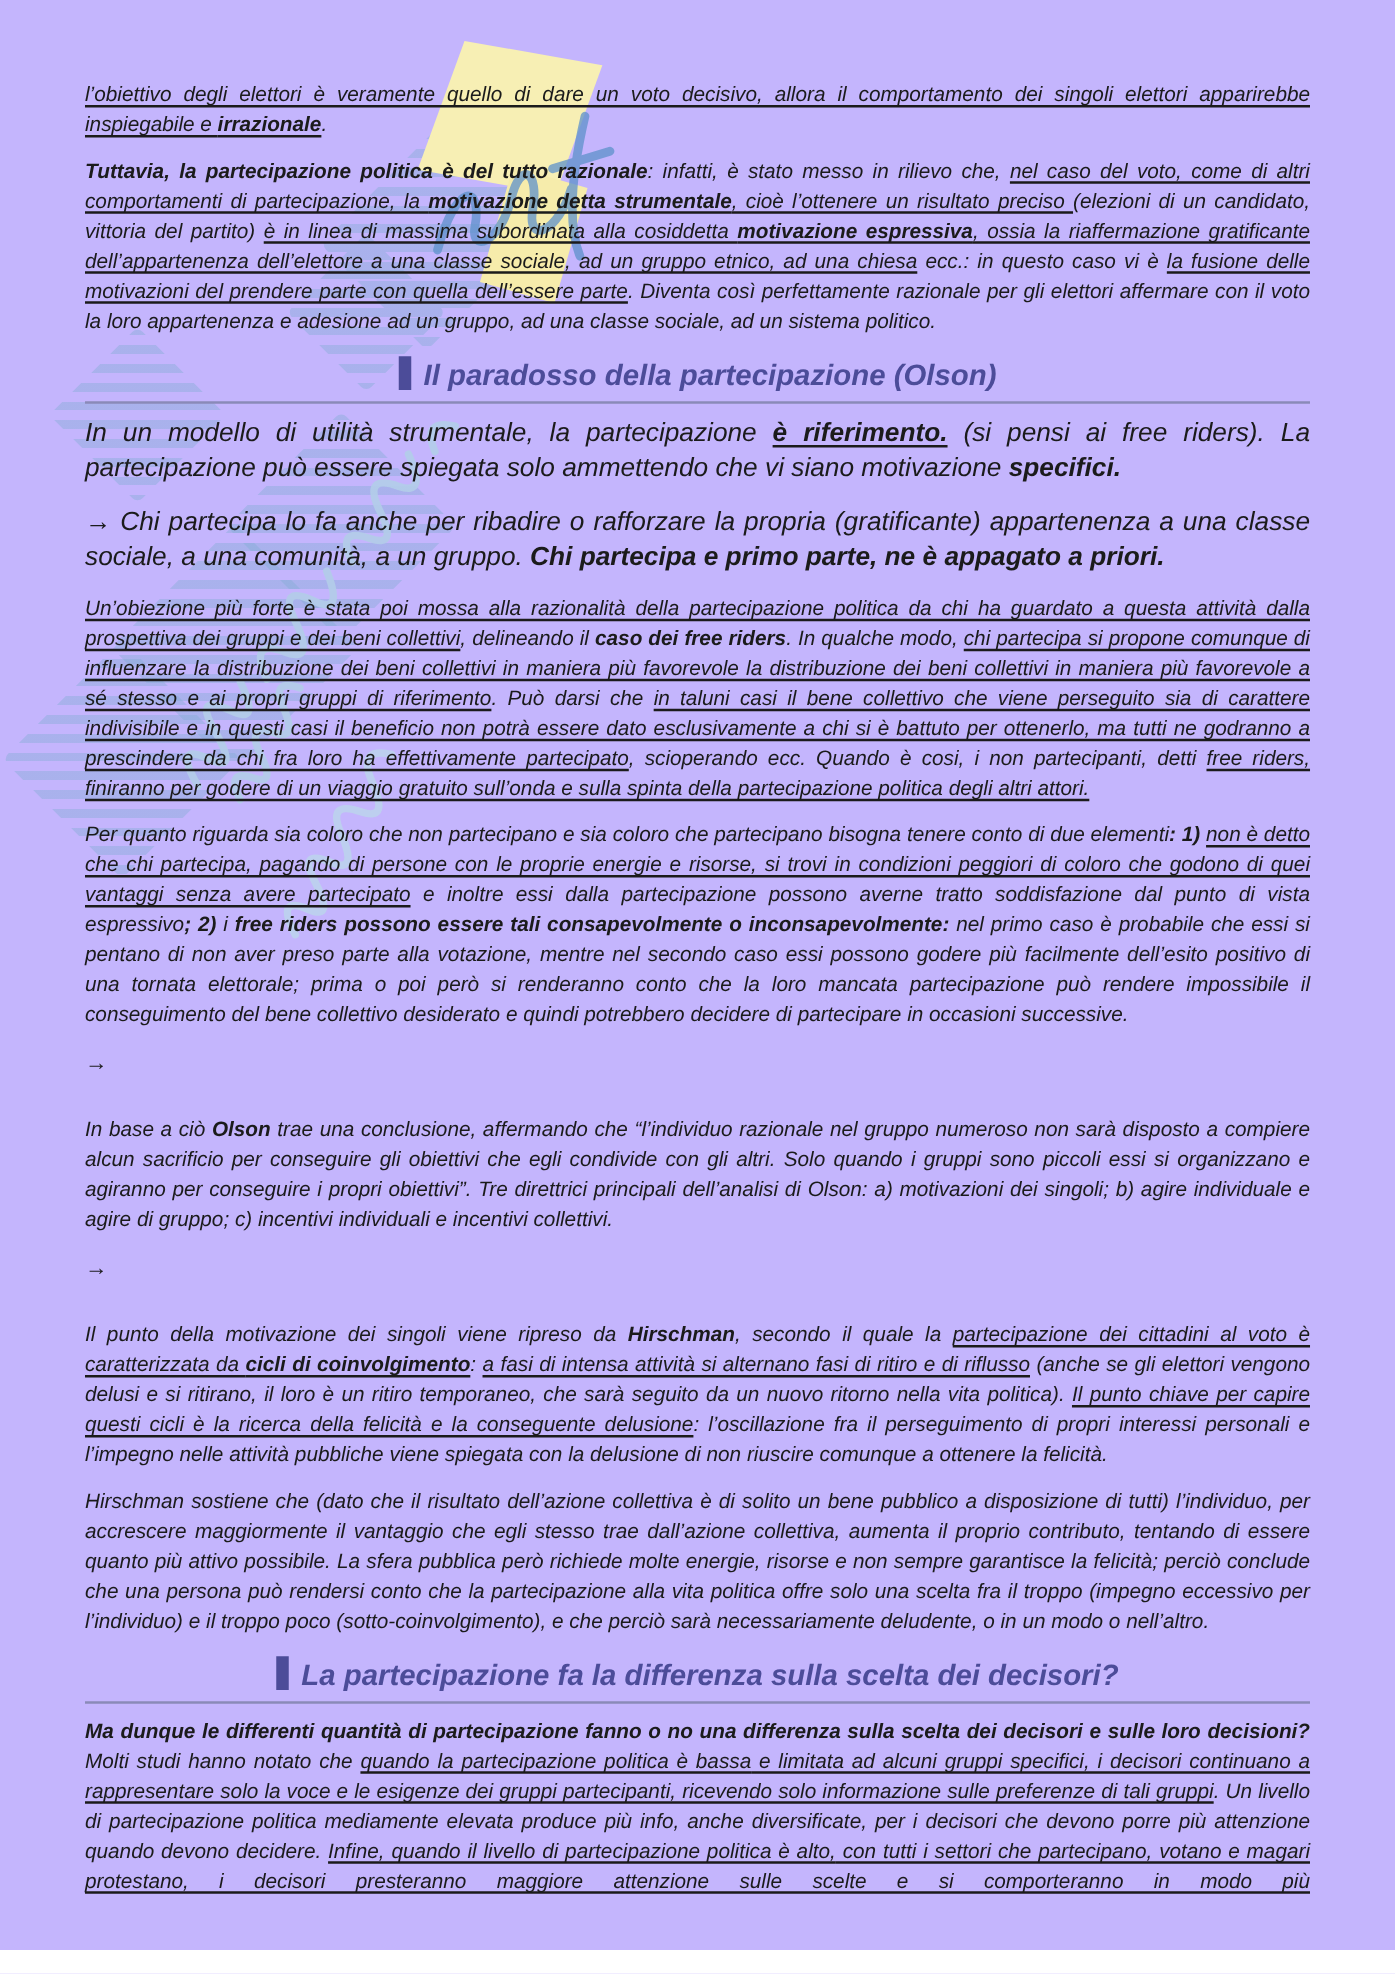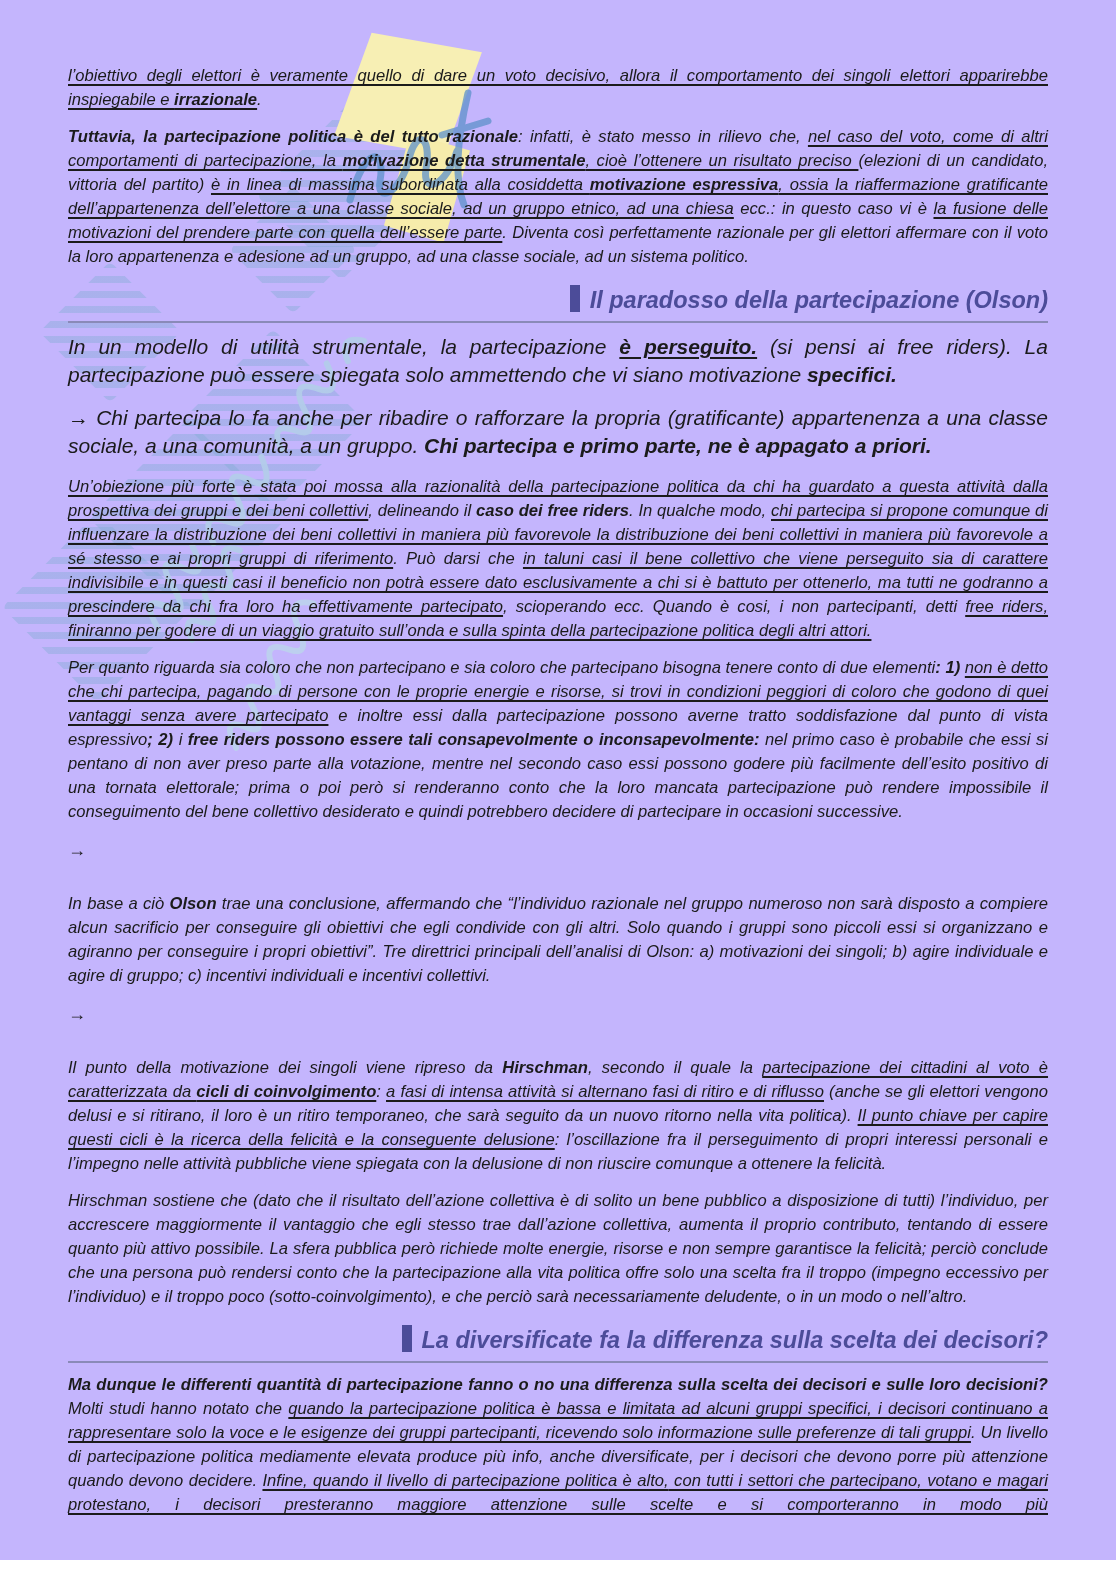--- a/index.html
+++ b/index.html
@@ -36,21 +36,21 @@
   .para-large { font-size:21px; line-height:28px; margin-bottom:15px; }
   .arrow-para { margin:14px 0 30px 0; font-size:18px; text-align:left; }
   .cut { text-align-last: justify; }
   .b { font-weight:bold; }
   .u { text-decoration:underline; text-decoration-thickness:1.5px; text-underline-offset:3px; }
 
   .heading {
     margin:16px 0 10px 0; padding:0 0 6px 0;
     border-bottom:2px solid #8a8ab8;
     font-style:italic; font-weight:bold; font-size:23.5px; line-height:30px;
-    color:#4c4c99; text-align:right;
+    color:#4c4c99; text-align:center;
   }
   .hbar {
     display:inline-block; width:10px; height:27px; background:#4c4c99;
     margin-right:10px; vertical-align:-4px;
   }
 </style>
 </head>
 <body>
 
 <div class="page">
@@ -81,26 +81,26 @@
       <g fill="none" stroke="#bcd3ec" stroke-width="6" stroke-linecap="round" opacity="0.85">
         <path d="M15 70 q12 -34 22 -6 q8 22 20 -12 q10 -28 20 0 q8 22 22 -10 q12 -28 24 0 q10 22 24 -12 q12 -26 26 -2"></path>
       </g>
     </svg>
   </div>
 
   <main class="content">
       <p class="para"><span class="u">l’obiettivo degli elettori è veramente quello di dare un voto decisivo, allora il comportamento dei singoli elettori apparirebbe inspiegabile e </span><span class="b u">irrazionale</span><span>.</span></p>
       <p class="para"><span class="b">Tuttavia, la partecipazione politica è del tutto razionale</span><span>: infatti, è stato messo in rilievo che, </span><span class="u">nel caso del voto, come di altri comportamenti di partecipazione, la </span><span class="b u">motivazione detta strumentale</span><span class="u">, cioè l’ottenere un risultato preciso </span><span>(elezioni di un candidato, vittoria del partito) </span><span class="u">è in linea di massima subordinata alla cosiddetta </span><span class="b u">motivazione espressiva</span><span class="u">, ossia la riaffermazione gratificante dell’appartenenza dell’elettore a una classe sociale, ad un gruppo etnico, ad una chiesa</span><span> ecc.: in questo caso vi è </span><span class="u">la fusione delle motivazioni del prendere parte con quella dell’essere parte</span><span>. Diventa così perfettamente razionale per gli elettori affermare con il voto la loro appartenenza e adesione ad un gruppo, ad una classe sociale, ad un sistema politico.</span></p>
       <h2 class="heading"><span class="hbar"></span><span class="htext">Il paradosso della partecipazione (Olson)</span></h2>
-      <p class="para para-large"><span>In un modello di utilità strumentale, la partecipazione </span><span class="b u">è perseguito.</span><span> (si pensi ai free riders). La partecipazione può essere spiegata solo ammettendo che vi siano motivazione </span><span class="b">specifici.</span></p>
+      <p class="para para-large"><span>In un modello di utilità strumentale, la partecipazione </span><span class="b u">è riferimento.</span><span> (si pensi ai free riders). La partecipazione può essere spiegata solo ammettendo che vi siano motivazione </span><span class="b">specifici.</span></p>
       <p class="para para-large"><span>→ Chi partecipa lo fa anche per ribadire o rafforzare la propria (gratificante) appartenenza a una classe sociale, a una comunità, a un gruppo. </span><span class="b">Chi partecipa e primo parte, ne è appagato a priori.</span></p>
       <p class="para"><span class="u">Un’obiezione più forte è stata poi mossa alla razionalità della partecipazione politica da chi ha guardato a questa attività dalla prospettiva dei gruppi e dei beni collettivi</span><span>, delineando il </span><span class="b">caso dei free riders</span><span>. In qualche modo, </span><span class="u">chi partecipa si propone comunque di influenzare la distribuzione dei beni collettivi in maniera più favorevole la distribuzione dei beni collettivi in maniera più favorevole a sé stesso e ai propri gruppi di riferimento</span><span>. Può darsi che </span><span class="u">in taluni casi il bene collettivo che viene perseguito sia di carattere indivisibile e in questi casi il beneficio non potrà essere dato esclusivamente a chi si è battuto per ottenerlo, ma tutti ne godranno a prescindere da chi fra loro ha effettivamente partecipato</span><span>, scioperando ecc. Quando è cosi, i non partecipanti, detti </span><span class="u">free riders, finiranno per godere di un viaggio gratuito sull’onda e sulla spinta della partecipazione politica degli altri attori. </span></p>
       <p class="para"><span>Per quanto riguarda sia coloro che non partecipano e sia coloro che partecipano bisogna tenere conto di due elementi</span><span class="b">: 1)</span><span> </span><span class="u">non è detto che chi partecipa, pagando di persone con le proprie energie e risorse, si trovi in condizioni peggiori di coloro che godono di quei vantaggi senza avere partecipato</span><span> e inoltre essi dalla partecipazione possono averne tratto soddisfazione dal punto di vista espressivo</span><span class="b">; 2)</span><span> i </span><span class="b">free riders possono essere tali consapevolmente o inconsapevolmente:</span><span> nel primo caso è probabile che essi si pentano di non aver preso parte alla votazione, mentre nel secondo caso essi possono godere più facilmente dell’esito positivo di una tornata elettorale; prima o poi però si renderanno conto che la loro mancata partecipazione può rendere impossibile il conseguimento del bene collettivo desiderato e quindi potrebbero decidere di partecipare in occasioni successive.</span></p>
       <p class="para arrow-para"><span>→</span></p>
       <p class="para"><span>In base a ciò </span><span class="b">Olson</span><span> trae una conclusione, affermando che “l’individuo razionale nel gruppo numeroso non sarà disposto a compiere alcun sacrificio per conseguire gli obiettivi che egli condivide con gli altri. Solo quando i gruppi sono piccoli essi si organizzano e agiranno per conseguire i propri obiettivi”. Tre direttrici principali dell’analisi di Olson: a) motivazioni dei singoli; b) agire individuale e agire di gruppo; c) incentivi individuali e incentivi collettivi.</span></p>
       <p class="para arrow-para"><span>→</span></p>
       <p class="para"><span>Il punto della motivazione dei singoli viene ripreso da </span><span class="b">Hirschman</span><span>, secondo il quale la </span><span class="u">partecipazione dei cittadini al voto è caratterizzata da </span><span class="b u">cicli di coinvolgimento</span><span>: </span><span class="u">a fasi di intensa attività si alternano fasi di ritiro e di riflusso</span><span> (anche se gli elettori vengono delusi e si ritirano, il loro è un ritiro temporaneo, che sarà seguito da un nuovo ritorno nella vita politica). </span><span class="u">Il punto chiave per capire questi cicli è la ricerca della felicità e la conseguente delusione</span><span>: l’oscillazione fra il perseguimento di propri interessi personali e l’impegno nelle attività pubbliche viene spiegata con la delusione di non riuscire comunque a ottenere la felicità.</span></p>
       <p class="para"><span>Hirschman sostiene che (dato che il risultato dell’azione collettiva è di solito un bene pubblico a disposizione di tutti) l’individuo, per accrescere maggiormente il vantaggio che egli stesso trae dall’azione collettiva, aumenta il proprio contributo, tentando di essere quanto più attivo possibile. La sfera pubblica però richiede molte energie, risorse e non sempre garantisce la felicità; perciò conclude che una persona può rendersi conto che la partecipazione alla vita politica offre solo una scelta fra il troppo (impegno eccessivo per l’individuo) e il troppo poco (sotto-coinvolgimento), e che perciò sarà necessariamente deludente, o in un modo o nell’altro.</span></p>
-      <h2 class="heading"><span class="hbar"></span><span class="htext">La diversificate fa la differenza sulla scelta dei decisori?</span></h2>
+      <h2 class="heading"><span class="hbar"></span><span class="htext">La partecipazione fa la differenza sulla scelta dei decisori?</span></h2>
       <p class="para cut"><span class="b">Ma dunque le differenti quantità di partecipazione fanno o no una differenza sulla scelta dei decisori e sulle loro decisioni?</span><span> Molti studi hanno notato che </span><span class="u">quando la partecipazione politica è bassa</span><span class="u"> e limitata ad alcuni gruppi specifici, i decisori continuano a rappresentare solo la voce e le esigenze dei gruppi partecipanti, ricevendo solo informazione sulle preferenze di tali gruppi</span><span>. Un livello di partecipazione politica mediamente elevata produce più info, anche diversificate, per i decisori che devono porre più attenzione quando devono decidere. </span><span class="u">Infine, quando il livello di partecipazione politica è alto,</span><span class="u"> con tutti i settori che partecipano, votano e magari protestano, i decisori presteranno maggiore attenzione sulle scelte e si comporteranno in modo più</span></p>
     </main>
 
 </div>
 
 </body></html>

